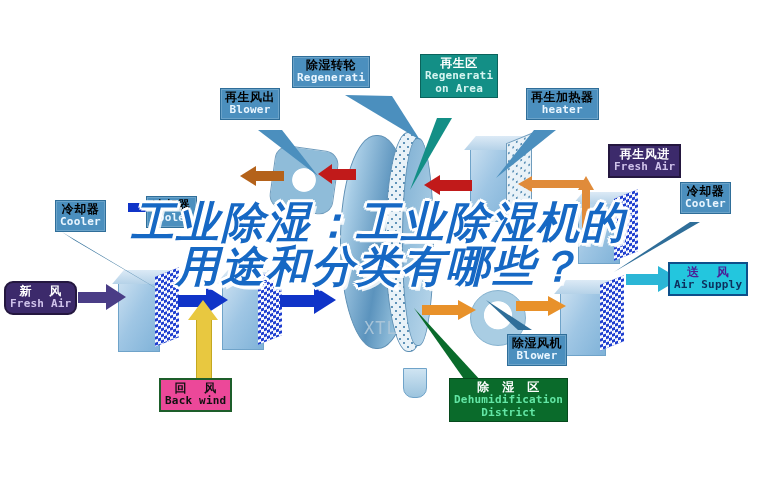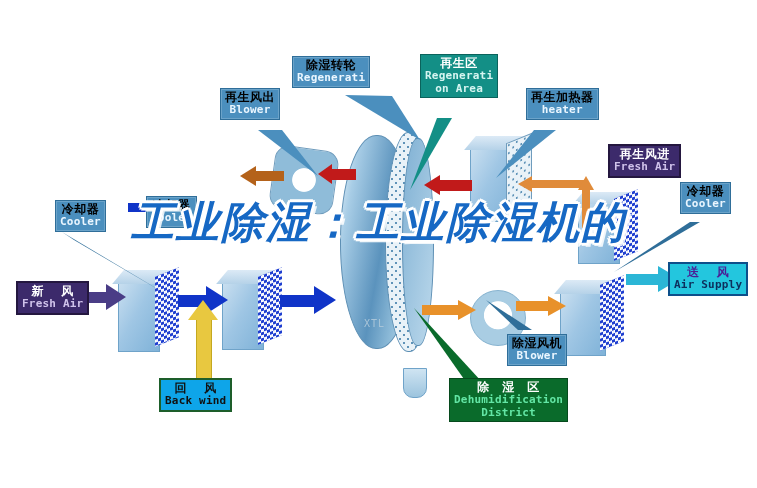--- a/index.html
+++ b/index.html
@@ -56,21 +56,21 @@
   .t-teal .en{color:#d6f5f1;}
 
   .t-green{background:#0a6b2b;border:1px solid #064a1d;}
   .t-green .cn{color:#ffffff;}
   .t-green .en{color:#63e6a5;}
 
   .t-cyan{background:#23c6de;border:2px solid #0d4f8a;}
   .t-cyan .cn{color:#4c1d95;}
   .t-cyan .en{color:#0d2f5c;}
 
-  .t-yellow{background:#0ea5e9;border:2px solid #1d5e2a;}
+  .t-yellow{background:#ec4899;border:2px solid #1d5e2a;}
   .t-yellow .cn{color:#111111;}
   .t-yellow .en{color:#111111;}
 
   
   .leader{position:absolute;z-index:30;}
 
   
   .coilface{
     position:absolute;
     background-color:#1f3fd0;
@@ -130,21 +130,21 @@
     text-shadow:
       -2px -2px 0 #ffffff, 2px -2px 0 #ffffff,
       -2px  2px 0 #ffffff, 2px  2px 0 #ffffff,
       -3px  0   0 #ffffff, 3px  0   0 #ffffff,
        0   -3px 0 #ffffff, 0    3px 0 #ffffff,
        4px  4px 0 rgba(255,255,255,.85);
   }
   .wm{
     position:absolute;
     font-family:"DejaVu Sans Mono","Liberation Mono",monospace;
-    font-size:10px;
+    font-size:17px;
     color:#a8c4d8;
     z-index:25;
     letter-spacing:1px;
   }
 </style>
 </head>
 <body>
 
 <div id="stage">
 
@@ -307,21 +307,21 @@
   <div class="label t-blue" style="left:146px;top:196px;">
     <span class="cn">冷却器</span>
     <span class="en">Cooler</span>
   </div>
 
   <div class="label t-blue" style="left:680px;top:182px;">
     <span class="cn">冷却器</span>
     <span class="en">Cooler</span>
   </div>
 
-  <div class="label t-purple" style="left:16px;top:281px;">
+  <div class="label t-purple" style="left:4px;top:281px;border-radius:9px;">
     <span class="cn">新　 风</span>
     <span class="en">Fresh Air</span>
   </div>
 
   <div class="label t-yellow" style="left:159px;top:378px;">
     <span class="cn">回　 风</span>
     <span class="en">Back wind</span>
   </div>
 
   <div class="label t-blue" style="left:507px;top:334px;">
@@ -335,15 +335,16 @@
     <span class="en">District</span>
   </div>
 
   <div class="label t-cyan" style="left:668px;top:262px;">
     <span class="cn">送　 风</span>
     <span class="en">Air Supply</span>
   </div>
 
   <div id="headline">
     <div>工业除湿：工业除湿机的</div>
+    <div>用途和分类有哪些？</div>
   </div>
 
 </div>
 
 </body></html>

